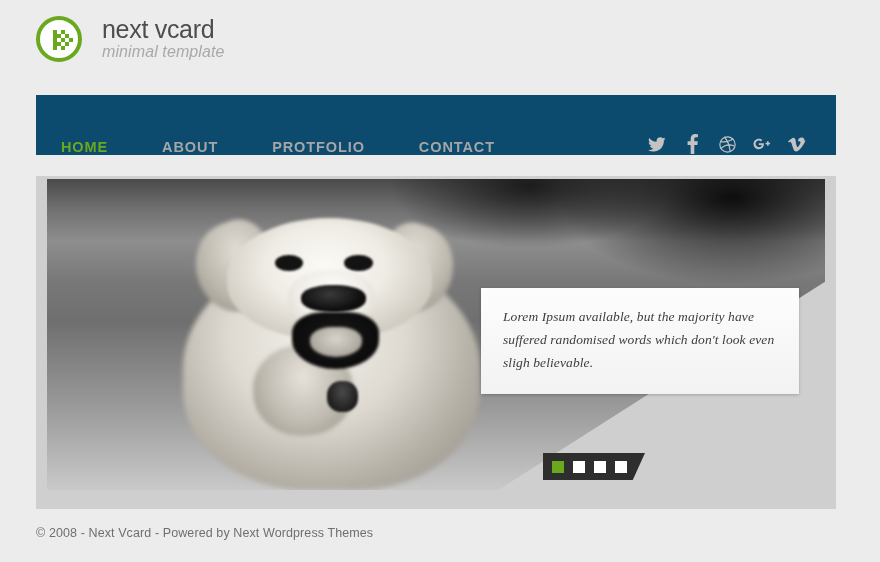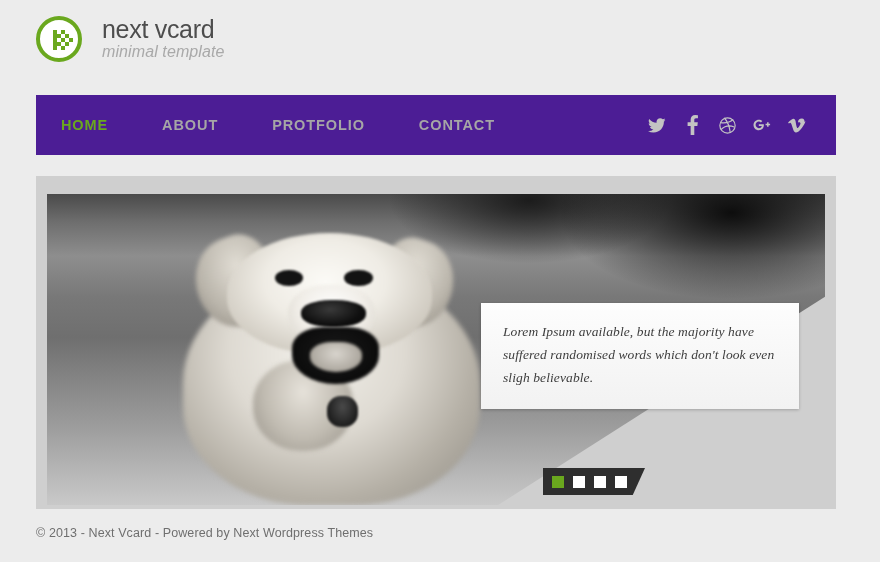--- a/index.html
+++ b/index.html
@@ -25,22 +25,22 @@
     letter-spacing:-0.3px; line-height:1.05;
   }
   .brand-sub {
     font-size:16px; color:#a9a9a9; font-style:italic;
     margin-top:1px; letter-spacing:0.1px;
   }
 
   
   .navbar {
     position:absolute; left:36px; top:95px;
-    width:800px; height:60px; background:#4c1d95;
-    display:flex; align-items:center;
+    width:800px; height:60px; background:#0c4a6e;
+    display:flex; align-items:flex-end;
   }
   .nav-links { display:flex; align-items:center; margin-left:25px; }
   .nav-link {
     font-size:14.5px; letter-spacing:0.9px; color:#a6a6a6;
     text-decoration:none; padding:0 0; margin-right:54px;
     font-weight:700; cursor:pointer; white-space:nowrap;
   }
   .nav-link.active { color:#6aa81e; font-weight:700; }
 
   .social { margin-left:auto; display:flex; align-items:center; margin-right:30px; }
@@ -51,21 +51,21 @@
   }
   .social-icon svg { display:block; }
 
   
   .slider-frame {
     position:absolute; left:36px; top:176px;
     width:800px; height:333px;
     background:#cfcfcf;
   }
   .slider-inner {
-    position:absolute; left:11px; top:18px;
+    position:absolute; left:11px; top:3px;
     width:778px; height:311px;
     overflow:hidden;
   }
   
   .slide-clip {
     position:absolute; inset:0;
     clip-path: polygon(0 0, 100% 0, 100% 33%, 58% 100%, 0 100%);
   }
 
   
@@ -260,15 +260,15 @@
       <div class="pager">
         <span class="dot active"></span>
         <span class="dot"></span>
         <span class="dot"></span>
         <span class="dot"></span>
       </div>
     </div>
 
   </div>
 
-  <div class="footer">© 2013 - Next Vcard - Powered by Next Wordpress Themes</div>
+  <div class="footer">© 2008 - Next Vcard - Powered by Next Wordpress Themes</div>
 
 </div>
 
 </body></html>

